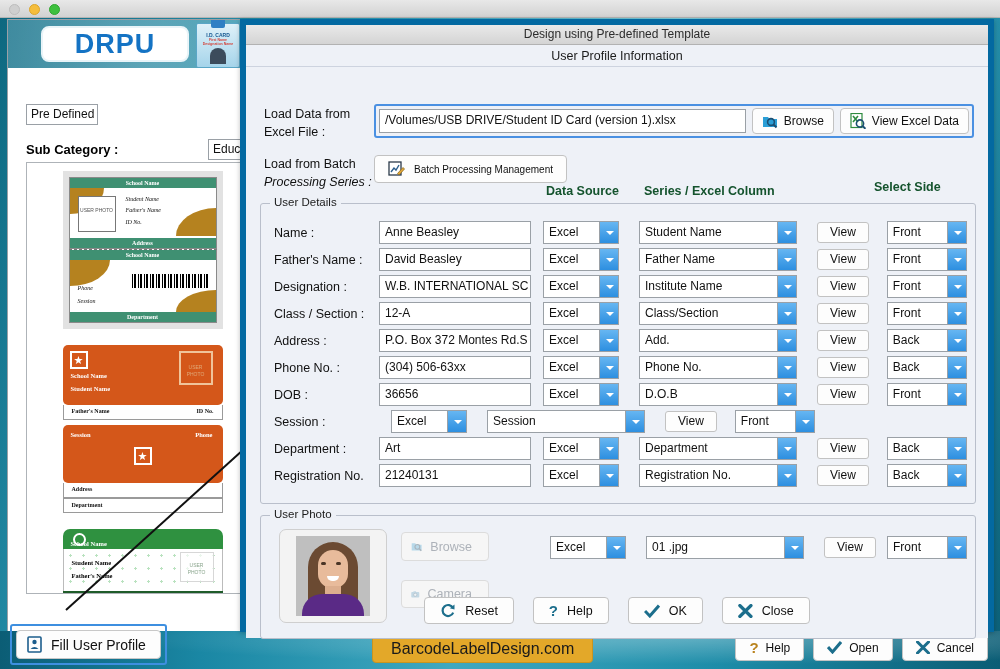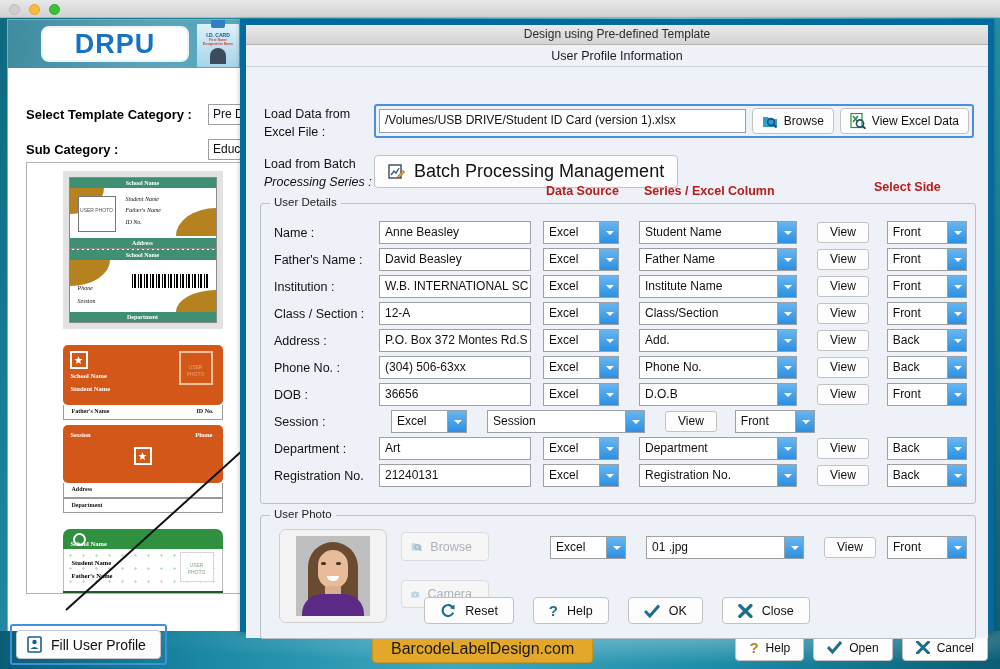--- a/index.html
+++ b/index.html
@@ -199,24 +199,24 @@
   .ibtn {
     display: flex; align-items: center; gap: 6px;
     height: 26px; background: #fdfdfd; border: 1px solid #c2c2c2; border-radius: 4px;
     padding: 0 9px; font-size: 12px; color: #111; white-space: nowrap;
   }
 
   .batch-btn {
     position: absolute; left: 128px; top: 88px;
     display: flex; align-items: center; gap: 9px;
     background: #fdfdfd; border: 1px solid #c2c2c2; border-radius: 4px;
-    padding: 5px 13px; font-size: 18px; color: #111;
-  }
-
-  .col-hdr { position: absolute; font-weight: bold; font-size: 12.5px; color: #b91c1c; }
+    padding: 5px 13px; font-size: 10px; color: #111;
+  }
+
+  .col-hdr { position: absolute; font-weight: bold; font-size: 12.5px; color: #14532d; }
 
   .group {
     position: absolute; border: 1px solid #b9bfcb; border-radius: 3px; background: #eef1f7;
   }
   .group-title {
     position: absolute; top: -8px; left: 9px; background: #eef1f7;
     padding: 0 4px; font-size: 11.5px; color: #1b1b1b;
   }
 
   .frow { position: absolute; display: flex; align-items: center; height: 23px; }
@@ -323,21 +323,20 @@
       </div>
       <div class="idcard-mini idc-3">
         <div class="lanyard"></div>
         <div class="cc-title">I.D. CARD</div>
         <div class="cc-ph"></div>
       </div>
     </div>
 
     <div class="tpl-labels">
       <div class="tpl-row">
-        <div class="tpl-label">Select Template Category :</div>
         <div class="tpl-combo">Pre Defined</div>
       </div>
       <div class="tpl-row">
         <div class="tpl-label">Sub Category :</div>
         <div class="tpl-combo">Education</div>
       </div>
     </div>
 
     <div class="tpl-scroll">
 
@@ -511,21 +510,21 @@
           </div>
           <div class="frow" style="left: 28px; top: 181px;">
             <div class="flabel">Father's Name :</div>
             <div class="ftext">David Beasley</div>
             <div class="combo c-source" style="margin-left:12px"><span>Excel</span><span class="arrowbox"></span></div>
             <div class="combo c-series" style="margin-left:20px"><span>Father Name</span><span class="arrowbox"></span></div>
             <div class="viewbtn" style="margin-left:20px">View</div>
             <div class="combo c-side" style="margin-left:18px"><span>Front</span><span class="arrowbox"></span></div>
           </div>
           <div class="frow" style="left: 28px; top: 208px;">
-            <div class="flabel">Institution :</div>
+            <div class="flabel">Designation :</div>
             <div class="ftext">W.B. INTERNATIONAL SC</div>
             <div class="combo c-source" style="margin-left:12px"><span>Excel</span><span class="arrowbox"></span></div>
             <div class="combo c-series" style="margin-left:20px"><span>Institute Name</span><span class="arrowbox"></span></div>
             <div class="viewbtn" style="margin-left:20px">View</div>
             <div class="combo c-side" style="margin-left:18px"><span>Front</span><span class="arrowbox"></span></div>
           </div>
           <div class="frow" style="left: 28px; top: 235px;">
             <div class="flabel">Class / Section :</div>
             <div class="ftext">12-A</div>
             <div class="combo c-source" style="margin-left:12px"><span>Excel</span><span class="arrowbox"></span></div>

